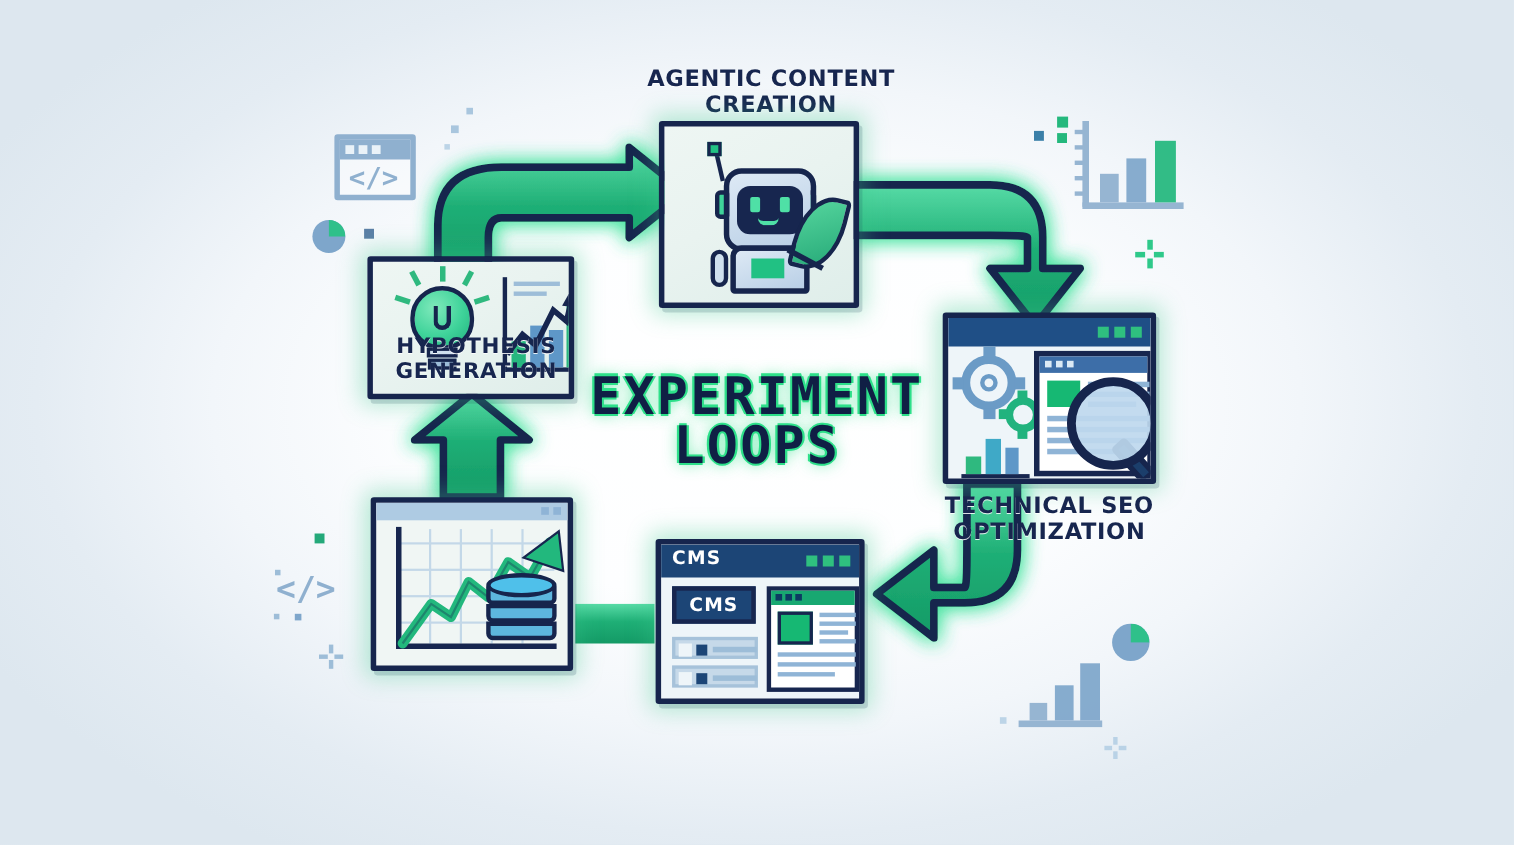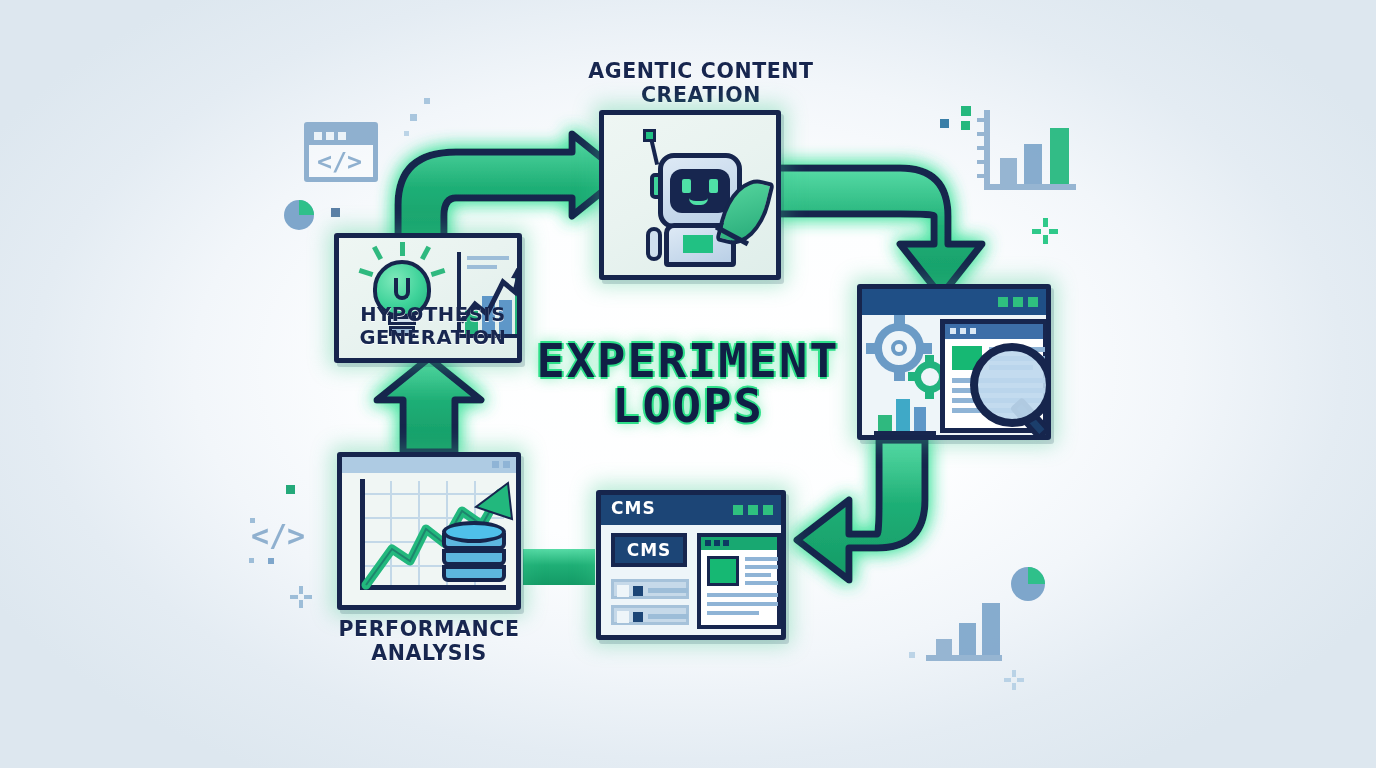--- a/index.html
+++ b/index.html
@@ -388,20 +388,22 @@
           <div class="bar" style="left:7px;top:54px;width:93px;height:5px;background:#8fb4d6;"></div>
           <div class="bar" style="left:7px;top:64px;width:93px;height:5px;background:#8fb4d6;"></div>
           <div class="bar" style="left:7px;top:74px;width:93px;height:5px;background:#8fb4d6;"></div>
           <div class="bar" style="left:7px;top:84px;width:70px;height:5px;background:#8fb4d6;"></div>
         </div>
 
         <div class="mag-handle" style="left:160px;top:82px;transform:rotate(-42deg);"></div>
         <div class="mag-ring" style="left:108px;top:28px;"></div>
       </div>
     </div>
+    <div class="node-label" style="top:164px;left:97px;">TECHNICAL SEO
+OPTIMIZATION</div>
   </div>
 
   <div class="node" style="left:596px;top:490px;">
     <div class="card" style="left:0;top:0;width:190px;height:150px;background:#eef5f9;">
       <div class="chrome" style="height:30px;background:#1c4576;">
         <span class="chrome-title">CMS</span>
         <div class="dots" style="top:10px;">
           <span class="dot"></span>
           <span class="dot"></span>
           <span class="dot"></span>
@@ -472,20 +474,18 @@
         </svg>
 
         <div style="position:absolute;left:100px;top:48px;width:72px;height:76px;">
           <div class="db-seg" style="left:0;top:44px;"></div>
           <div class="db-seg" style="left:0;top:28px;"></div>
           <div class="db-seg" style="left:0;top:12px;"></div>
           <div class="db-top" style="left:0;top:0;"></div>
         </div>
       </div>
     </div>
-    <div class="node-label" style="top:166px;left:92px;">PERFORMANCE
-ANALYSIS</div>
   </div>
 
   <div id="title">EXPERIMENT
 LOOPS</div>
 
 </div>
 
 </body></html>

